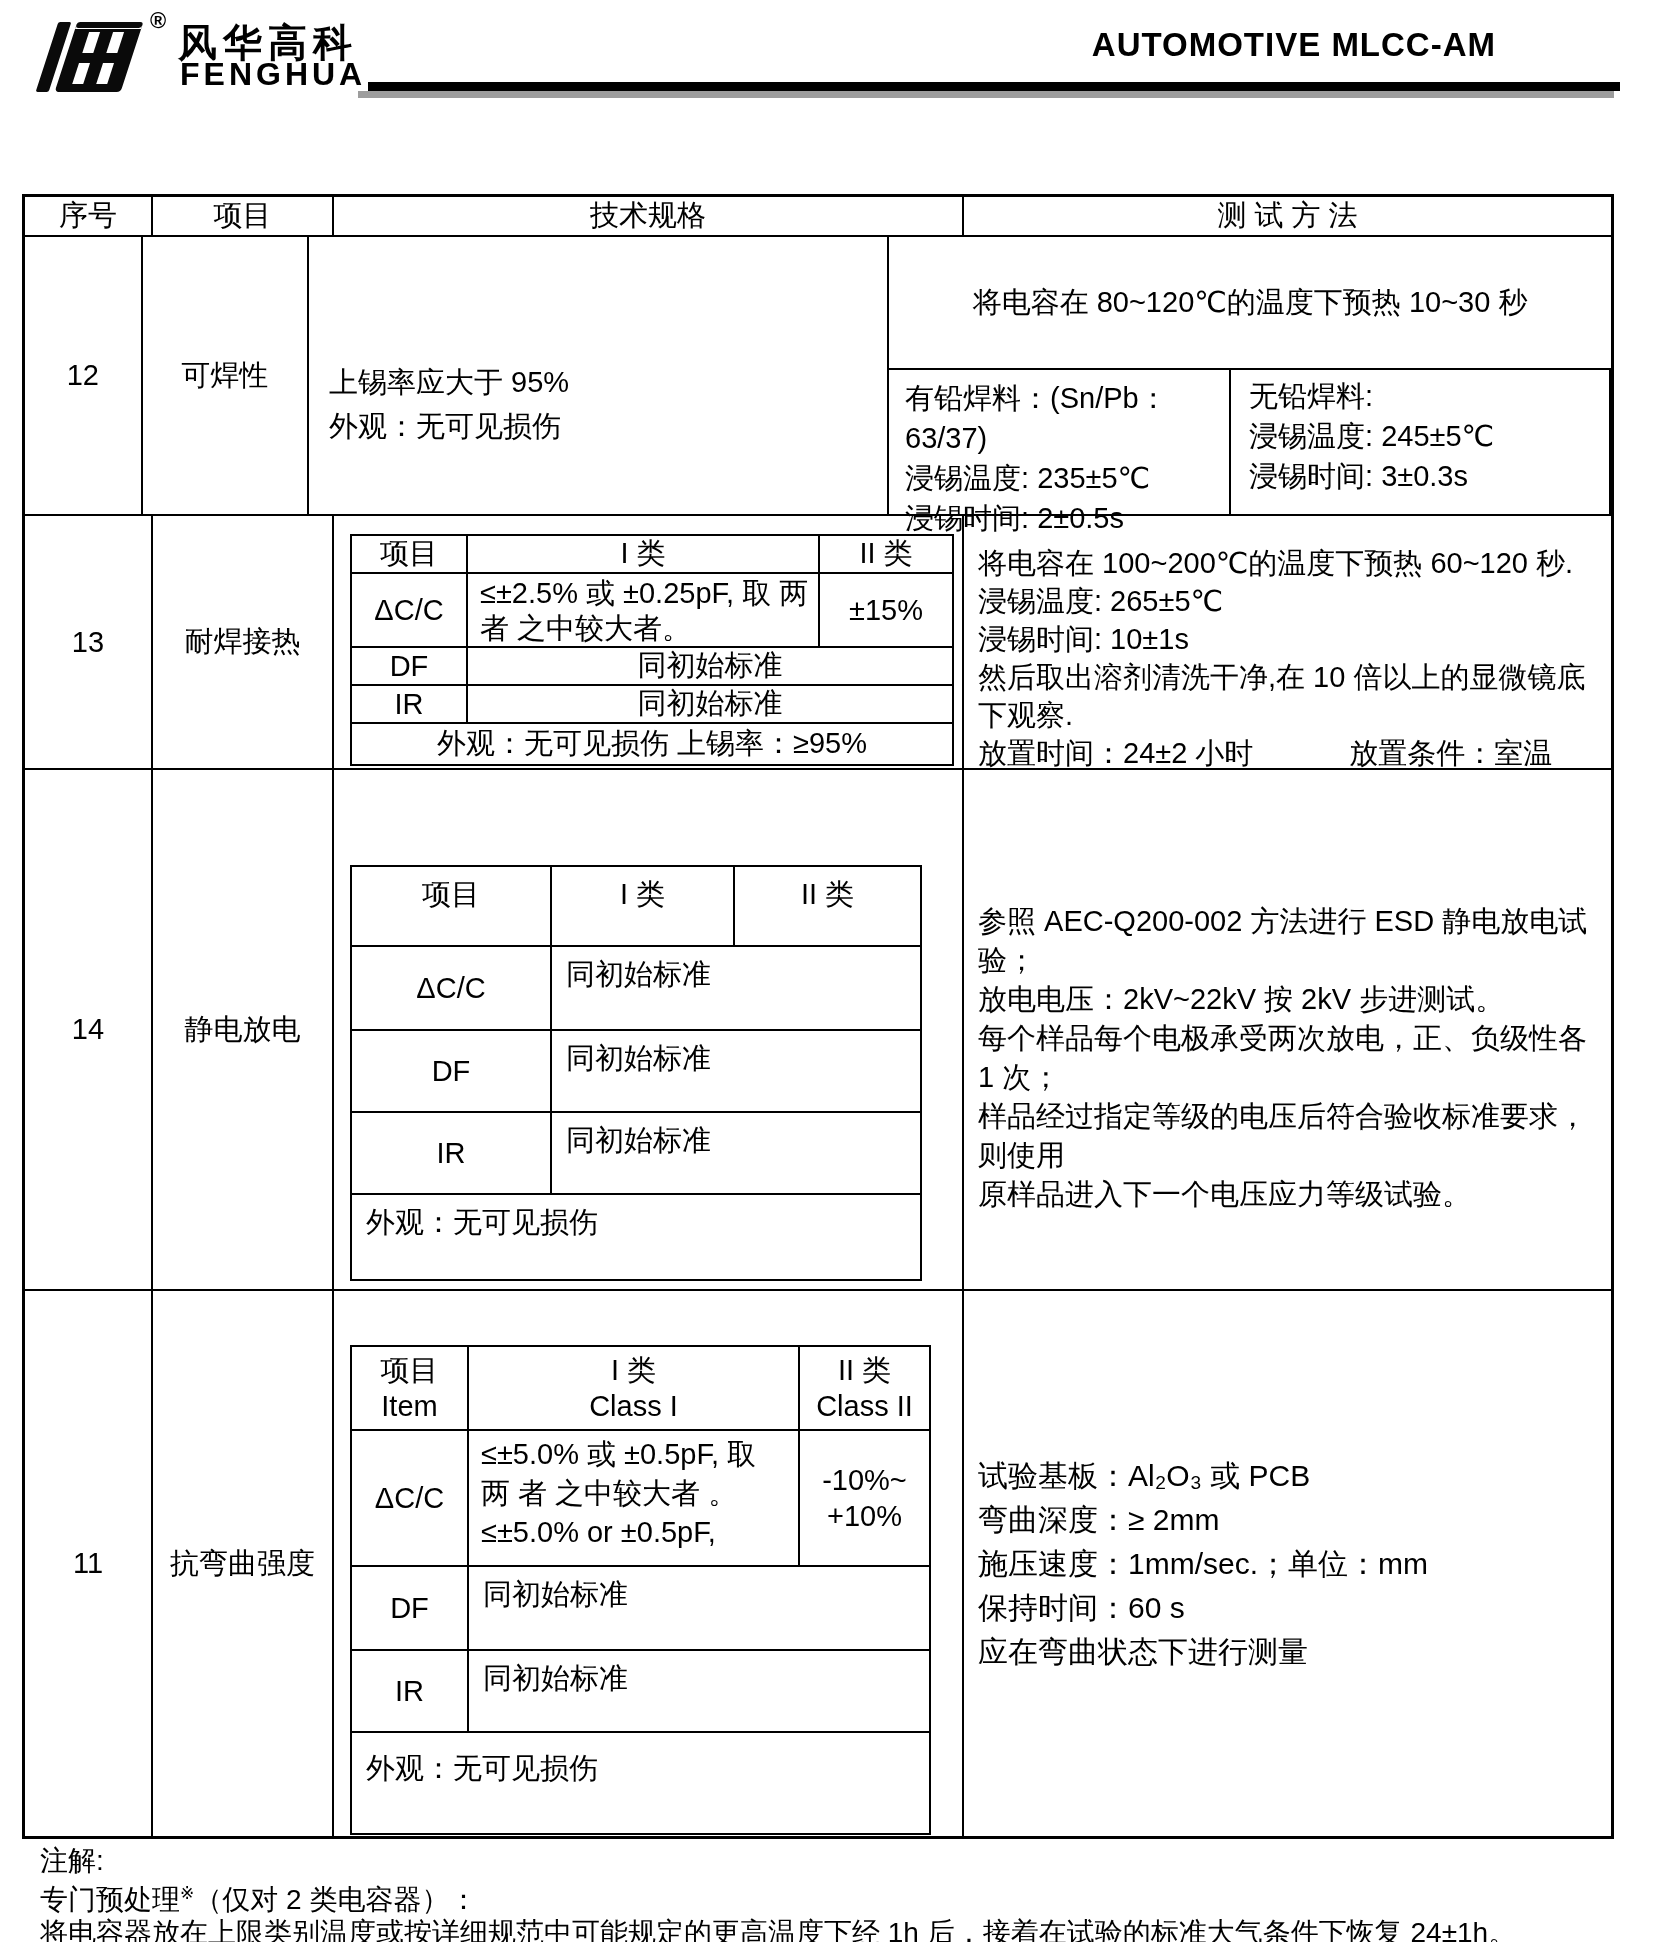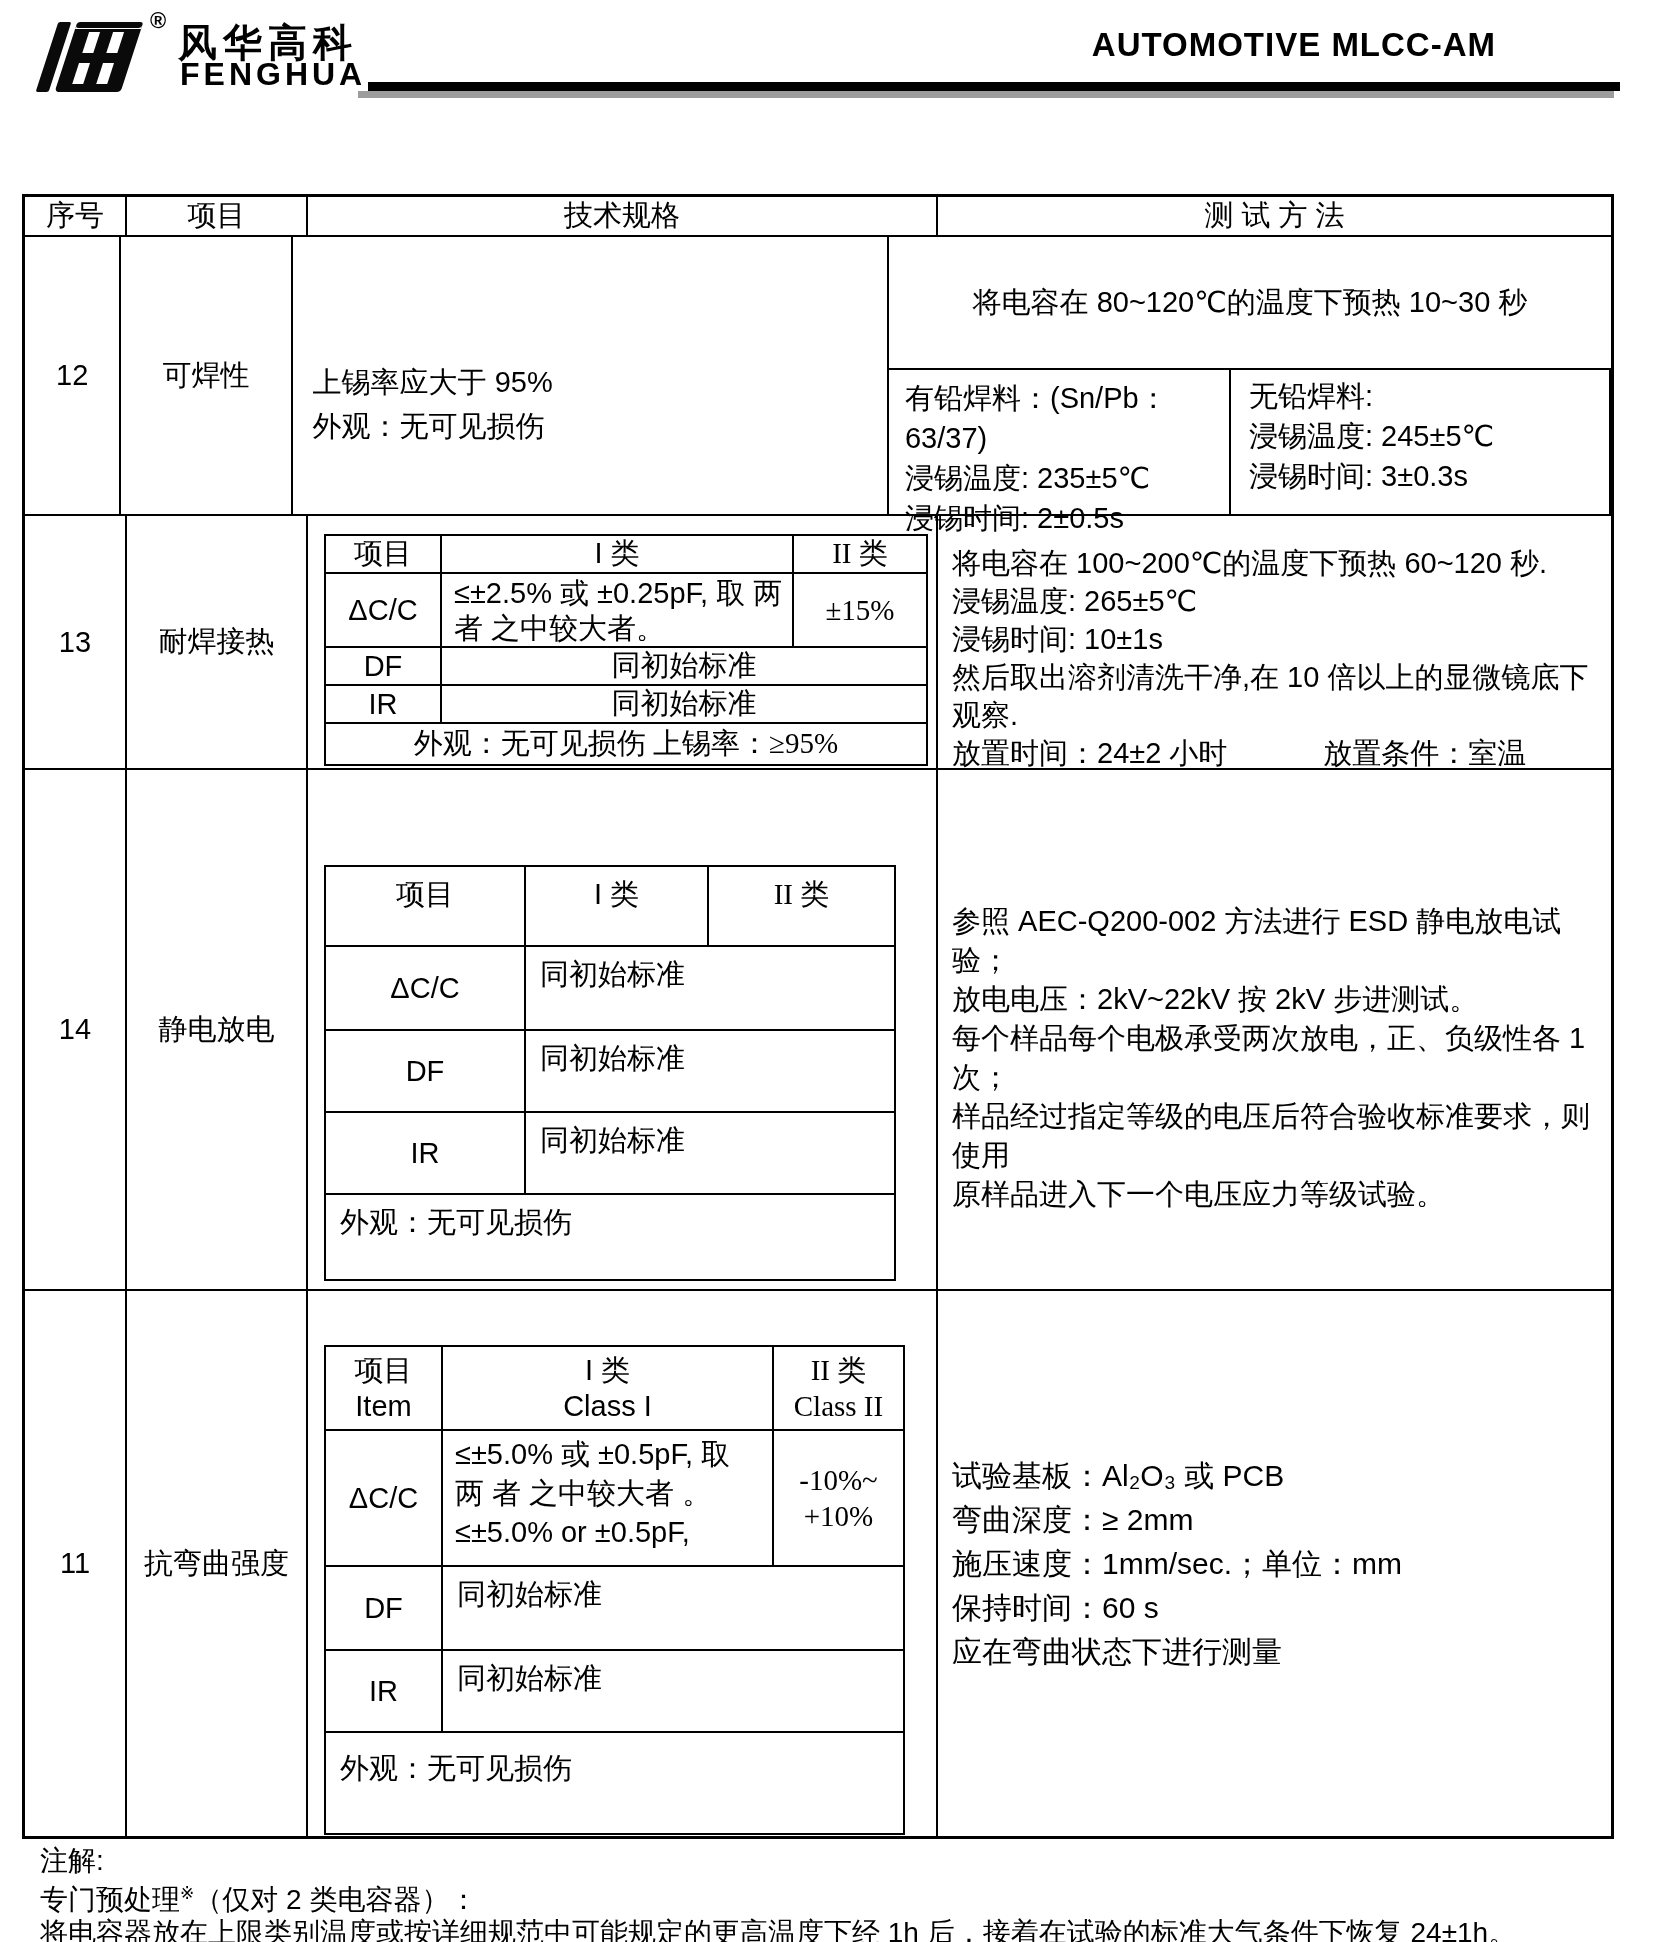--- a/index.html
+++ b/index.html
@@ -26,21 +26,21 @@
 
   
   .sheet-table {
     position:absolute; left:22px; top:194px; width:1592px;
     border:3px solid #000; background:#fff;
   }
   .row { display:flex; border-bottom:2px solid #000; }
   .row:last-child { border-bottom:none; }
   .cell { border-right:2px solid #000; position:relative; }
   .cell:last-child { border-right:none; }
-  .c-no   { width:102px; display:flex; align-items:center; justify-content:center; }
+  .c-no   { width:128px; display:flex; align-items:center; justify-content:center; }
   .c-item { width:181px; display:flex; align-items:center; justify-content:center; }
   .c-spec { width:630px; }
   .c-method { flex:1; }
 
   .t-head { height:40px; }
   .t-head .cell { display:flex; align-items:center; justify-content:center; font-size:29px; }
   .r12 { height:279px; }
   .r13 { height:254px; }
   .r14 { height:521px; }
   .r15 { height:545px; }
@@ -51,21 +51,21 @@
   .m12-top { flex:1; display:flex; align-items:center; justify-content:center; }
   .m12-sub { height:146px; width:722px; border-top:2px solid #000; border-right:2px solid #000; display:flex; }
   .m12-c1 { width:342px; border-right:2px solid #000; padding:8px 0 0 16px; line-height:40px; }
   .m12-c2 { flex:1; padding:6px 0 0 18px; line-height:40px; }
 
   
   .itable { position:absolute; border:2px solid #000; background:#fff; }
   .irow { display:flex; border-bottom:2px solid #000; }
   .irow:last-child { border-bottom:none; }
   .icell { border-right:2px solid #000; }
-  .icell:last-child { border-right:none;font-family:Liberation Serif, serif; }
+  .icell:last-child { border-right:none; }
   .cc { display:flex; align-items:center; justify-content:center; text-align:center; }
 
   .it13 { left:16px; top:18px; width:604px; }
   .it13 .col1 { width:116px; } .it13 .col2 { width:352px; } .it13 .col3 { flex:1; }
   .ih38 { height:38px; } .ih74 { height:74px; } .ih40 { height:40px; }
   .dcc-text13 { padding:2px 8px 0 12px; line-height:35px; }
 
   .it14 { left:16px; top:95px; width:572px; }
   .it14 .col1 { width:200px; } .it14 .col2 { width:183px; } .it14 .col3 { flex:1; }
   .ih80 { height:80px; } .ih84 { height:84px; } .ih82 { height:82px; }

